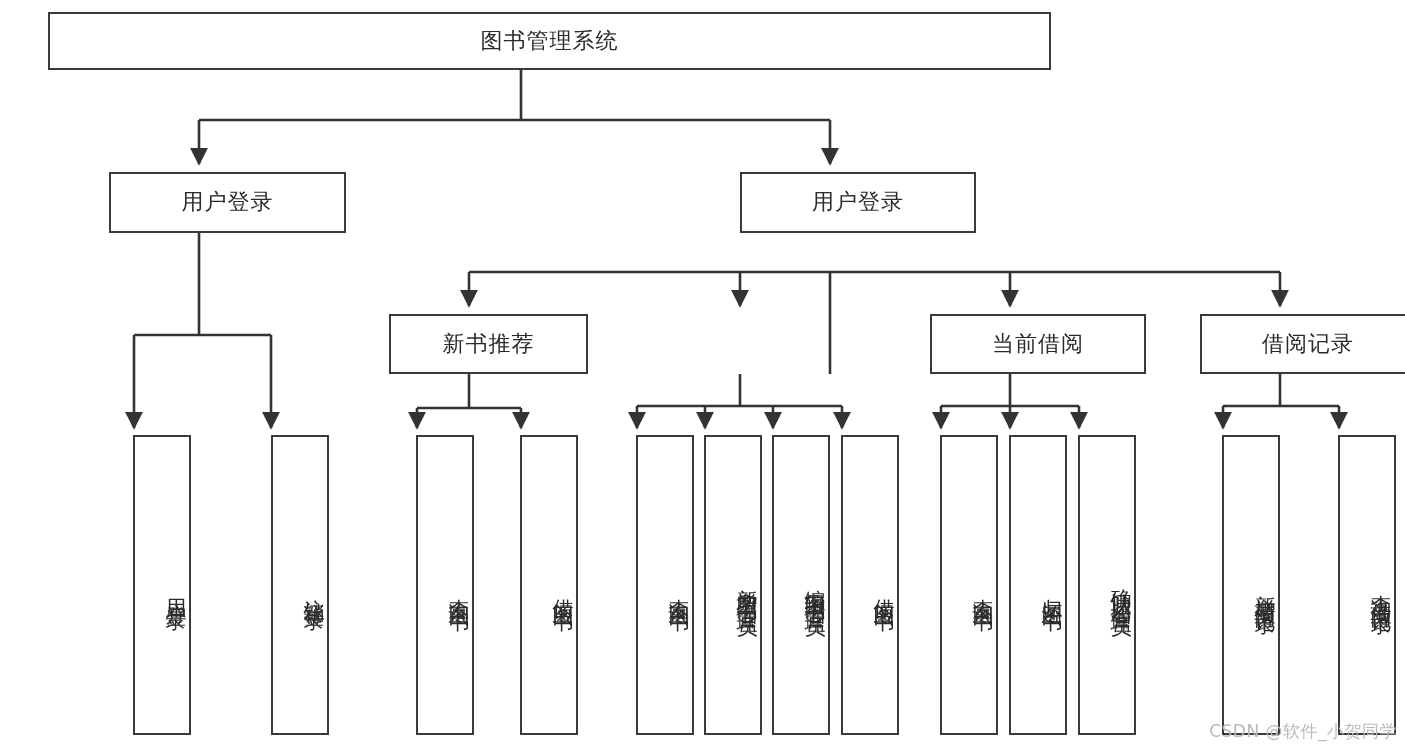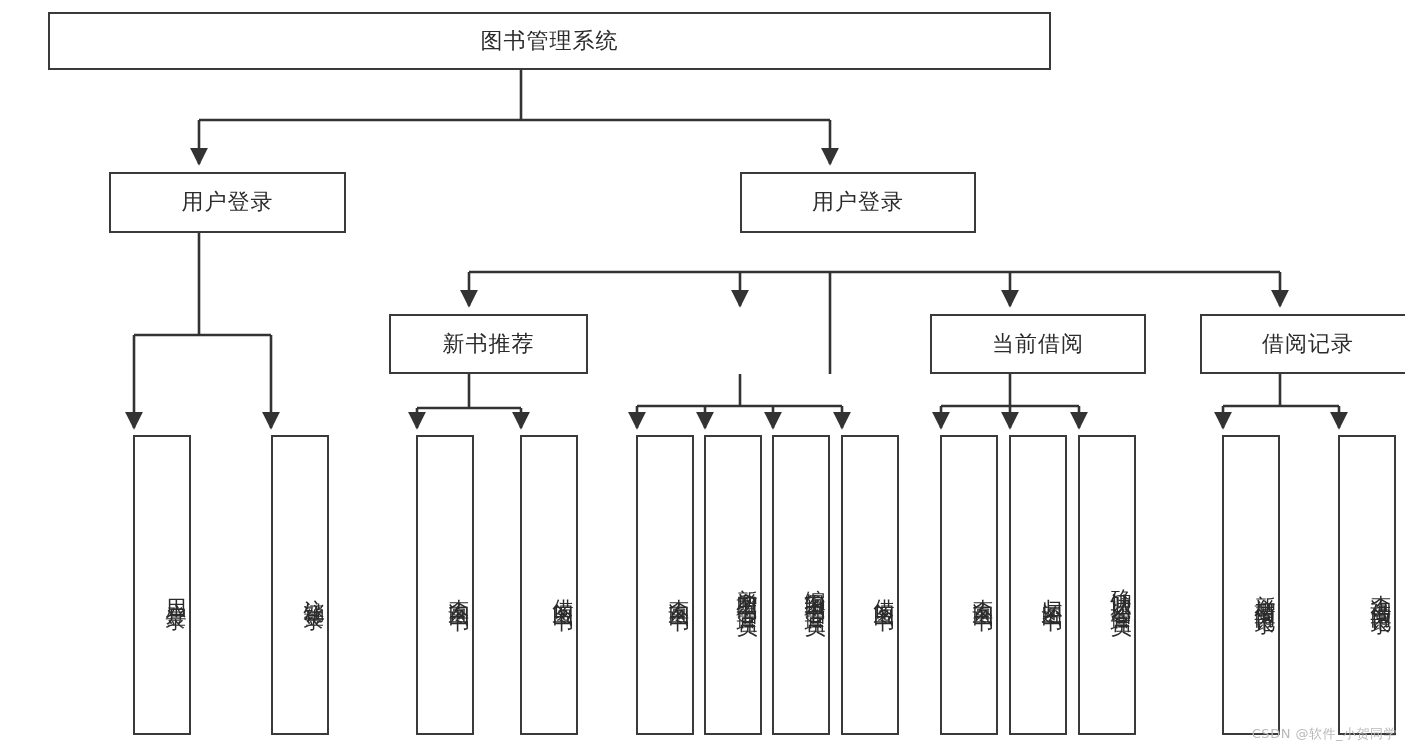--- a/index.html
+++ b/index.html
@@ -53,21 +53,21 @@
     justify-content: center;
   }
   .node .label {
     display: block;
     white-space: pre-wrap;
   }
   .watermark {
     position: absolute;
     right: 8px;
     bottom: 4px;
-    font-size: 13px;
+    font-size: 17px;
     color: #b9b9b9;
     letter-spacing: 0.5px;
     white-space: nowrap;
   }
 </style>
 </head>
 <body>
 
 <div id="canvas">
 

